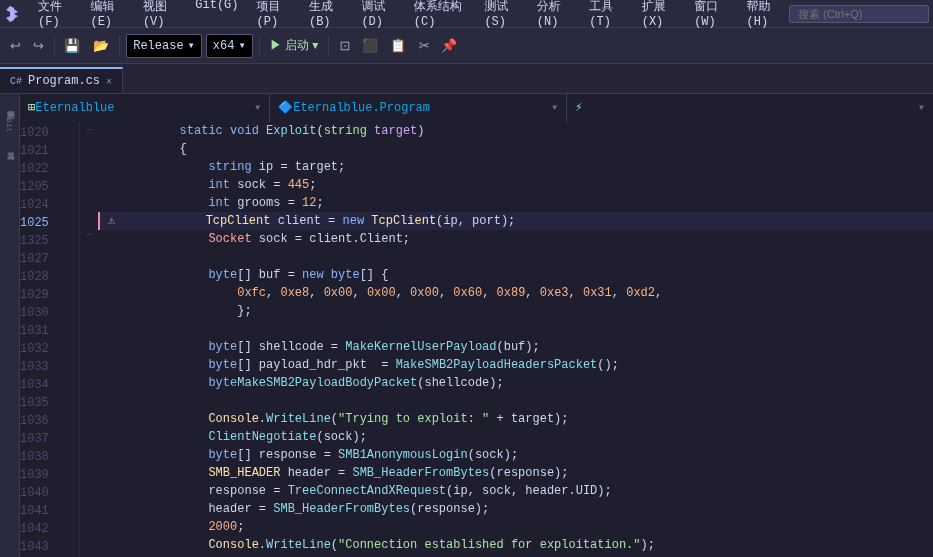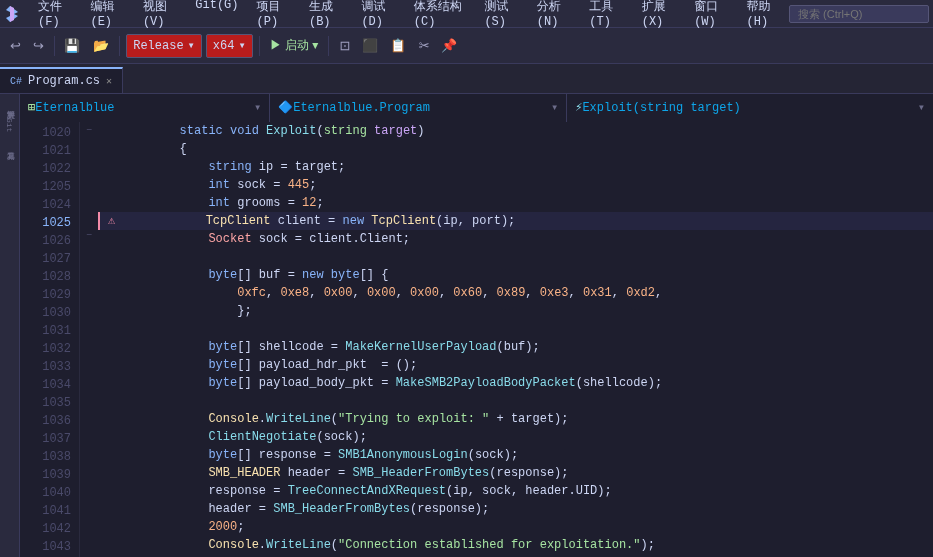--- a/index.html
+++ b/index.html
@@ -71,21 +71,21 @@
       font-size: 13px;
       border-radius: 2px;
     }
     .toolbar-divider {
       width: 1px;
       height: 20px;
       background: #3a3a5c;
       margin: 0 2px;
     }
     .toolbar-dropdown {
-      background: #b91c1c;
+      background: #000000;
       border: 1px solid #555577;
       color: #cdd6f4;
       padding: 2px 6px;
       font-size: 12px;
       cursor: pointer;
       display: flex;
       align-items: center;
       gap: 4px;
       border-radius: 2px;
       height: 24px;
@@ -150,21 +150,20 @@
     
     .gutter {
       width: 60px;
       background: #1e1e2e;
       padding-top: 2px;
       border-right: 1px solid #2a2a3e;
       overflow: hidden;
     }
     .line-num {
       display: block;
-      text-align: right;
       padding-right: 8px;
       font-size: 12px;
       color: #4a4a6a;
       line-height: 18px;
       height: 18px;
     }
     .line-num.current { color: #89b4fa; }
     .code-line {
       display: flex;
       height: 18px;
@@ -301,35 +300,34 @@
         <span class="class-dropdown-text">Eternalblue</span>
         <span style="color:#6c6c8a; margin-left:auto;">▾</span>
       </div>
       <div class="class-dropdown" style="flex:1.2;">
         <span style="color:#f9e2af;">🔷 </span>
         <span class="class-dropdown-text">Eternalblue.Program</span>
         <span style="color:#6c6c8a; margin-left:auto;">▾</span>
       </div>
       <div class="class-dropdown" style="flex:1.5; border-right:none;">
         <span style="color:#89dceb;">⚡ </span>
-        <span class="class-dropdown-text">Exploit(string target)</span>
         <span style="color:#6c6c8a; margin-left:auto;">▾</span>
       </div>
     </div>
 
     <div style="display:flex; flex:1; overflow:hidden;">
 
       <div class="gutter" id="gutter-col">
           <span class="line-num">1020</span>
           <span class="line-num">1021</span>
           <span class="line-num">1022</span>
           <span class="line-num">1205</span>
           <span class="line-num">1024</span>
           <span class="line-num current">1025</span>
-          <span class="line-num">1026</span>
+          <span class="line-num">1325</span>
           <span class="line-num">1027</span>
           <span class="line-num">1028</span>
           <span class="line-num">1029</span>
           <span class="line-num">1030</span>
           <span class="line-num">1031</span>
           <span class="line-num">1032</span>
           <span class="line-num">1033</span>
           <span class="line-num">1034</span>
           <span class="line-num">1035</span>
           <span class="line-num">1036</span>
@@ -386,22 +384,22 @@
           <div class="code-line"><span style="width: 16px; display: inline-block;"></span><span>            </span><span style="color: rgb(137, 180, 250);">int</span><span style="color: rgb(205, 214, 244);"> sock = </span><span style="color: rgb(250, 179, 135);">445</span><span style="color: rgb(205, 214, 244);">;</span></div>
           <div class="code-line"><span style="width: 16px; display: inline-block;"></span><span>            </span><span style="color: rgb(137, 180, 250);">int</span><span style="color: rgb(205, 214, 244);"> grooms = </span><span style="color: rgb(250, 179, 135);">12</span><span style="color: rgb(205, 214, 244);">;</span></div>
           <div class="code-line current-line warning-line"><span style="color: rgb(243, 139, 168); margin-right: 4px;">⚠</span><span>            </span><span style="color: rgb(249, 226, 175);">TcpClient</span><span style="color: rgb(205, 214, 244);"> client = </span><span style="color: rgb(137, 180, 250);">new</span><span style="color: rgb(205, 214, 244);"> </span><span style="color: rgb(249, 226, 175);">TcpClient</span><span style="color: rgb(205, 214, 244);">(ip, port);</span></div>
           <div class="code-line"><span style="width: 16px; display: inline-block;"></span><span>            </span><span style="color: #fca5a5;">Socket</span><span style="color: rgb(205, 214, 244);"> sock = client.Client;</span></div>
           <div class="code-line"><span style="width: 16px; display: inline-block;"></span><span></span></div>
           <div class="code-line"><span style="width: 16px; display: inline-block;"></span><span>            </span><span style="color: rgb(137, 180, 250);">byte</span><span style="color: rgb(205, 214, 244);">[] buf = </span><span style="color: rgb(137, 180, 250);">new</span><span style="color: rgb(205, 214, 244);"> </span><span style="color: rgb(137, 180, 250);">byte</span><span style="color: rgb(205, 214, 244);">[] {</span></div>
           <div class="code-line"><span style="width: 16px; display: inline-block;"></span><span>                </span><span style="color: rgb(250, 179, 135);">0xfc</span><span style="color: rgb(205, 214, 244);">, </span><span style="color: rgb(250, 179, 135);">0xe8</span><span style="color: rgb(205, 214, 244);">, </span><span style="color: rgb(250, 179, 135);">0x00</span><span style="color: rgb(205, 214, 244);">, </span><span style="color: rgb(250, 179, 135);">0x00</span><span style="color: rgb(205, 214, 244);">, </span><span style="color: rgb(250, 179, 135);">0x00</span><span style="color: rgb(205, 214, 244);">, </span><span style="color: rgb(250, 179, 135);">0x60</span><span style="color: rgb(205, 214, 244);">, </span><span style="color: rgb(250, 179, 135);">0x89</span><span style="color: rgb(205, 214, 244);">, </span><span style="color: rgb(250, 179, 135);">0xe3</span><span style="color: rgb(205, 214, 244);">, </span><span style="color: rgb(250, 179, 135);">0x31</span><span style="color: rgb(205, 214, 244);">, </span><span style="color: rgb(250, 179, 135);">0xd2</span><span style="color: rgb(205, 214, 244);">, </span></div>
           <div class="code-line"><span style="width: 16px; display: inline-block;"></span><span>                </span><span style="color: rgb(205, 214, 244);">};</span></div>
           <div class="code-line"><span style="width: 16px; display: inline-block;"></span><span></span></div>
           <div class="code-line"><span style="width: 16px; display: inline-block;"></span><span>            </span><span style="color: rgb(137, 180, 250);">byte</span><span style="color: rgb(205, 214, 244);">[] shellcode = </span><span style="color: rgb(137, 220, 235);">MakeKernelUserPayload</span><span style="color: rgb(205, 214, 244);">(buf);</span></div>
-          <div class="code-line"><span style="width: 16px; display: inline-block;"></span><span>            </span><span style="color: rgb(137, 180, 250);">byte</span><span style="color: rgb(205, 214, 244);">[] payload_hdr_pkt  = </span><span style="color: rgb(205, 214, 244);">();</span></div>
-          <div class="code-line"><span style="width: 16px; display: inline-block;"></span><span>            </span><span style="color: rgb(137, 180, 250);">byte</span><span style="color: rgb(205, 214, 244);">[] payload_body_pkt = </span><span style="color: rgb(137, 220, 235);">MakeSMB2PayloadBodyPacket</span><span style="color: rgb(205, 214, 244);">(shellcode);</span></div>
+          <div class="code-line"><span style="width: 16px; display: inline-block;"></span><span>            </span><span style="color: rgb(137, 180, 250);">byte</span><span style="color: rgb(205, 214, 244);">[] payload_hdr_pkt  = </span><span style="color: rgb(137, 220, 235);">MakeSMB2PayloadHeadersPacket</span><span style="color: rgb(205, 214, 244);">();</span></div>
+          <div class="code-line"><span style="width: 16px; display: inline-block;"></span><span>            </span><span style="color: rgb(137, 180, 250);">byte</span><span style="color: rgb(137, 220, 235);">MakeSMB2PayloadBodyPacket</span><span style="color: rgb(205, 214, 244);">(shellcode);</span></div>
           <div class="code-line"><span style="width: 16px; display: inline-block;"></span><span></span></div>
           <div class="code-line"><span style="width: 16px; display: inline-block;"></span><span>            </span><span style="color: rgb(249, 226, 175);">Console</span><span style="color: rgb(205, 214, 244);">.</span><span style="color: rgb(137, 220, 235);">WriteLine</span><span style="color: rgb(205, 214, 244);">(</span><span style="color: rgb(166, 227, 161);">"Trying to exploit: "</span><span style="color: rgb(205, 214, 244);"> + target);</span></div>
           <div class="code-line"><span style="width: 16px; display: inline-block;"></span><span>            </span><span style="color: rgb(137, 220, 235);">ClientNegotiate</span><span style="color: rgb(205, 214, 244);">(sock);</span></div>
           <div class="code-line"><span style="width: 16px; display: inline-block;"></span><span>            </span><span style="color: rgb(137, 180, 250);">byte</span><span style="color: rgb(205, 214, 244);">[] response = </span><span style="color: rgb(137, 220, 235);">SMB1AnonymousLogin</span><span style="color: rgb(205, 214, 244);">(sock);</span></div>
           <div class="code-line"><span style="width: 16px; display: inline-block;"></span><span>            </span><span style="color: rgb(249, 226, 175);">SMB_HEADER</span><span style="color: rgb(205, 214, 244);"> header = </span><span style="color: rgb(137, 220, 235);">SMB_HeaderFromBytes</span><span style="color: rgb(205, 214, 244);">(response);</span></div>
           <div class="code-line"><span style="width: 16px; display: inline-block;"></span><span>            </span><span style="color: rgb(205, 214, 244);">response = </span><span style="color: rgb(137, 220, 235);">TreeConnectAndXRequest</span><span style="color: rgb(205, 214, 244);">(ip, sock, header.UID);</span></div>
           <div class="code-line"><span style="width: 16px; display: inline-block;"></span><span>            </span><span style="color: rgb(205, 214, 244);">header = </span><span style="color: rgb(137, 220, 235);">SMB_HeaderFromBytes</span><span style="color: rgb(205, 214, 244);">(response);</span></div>
           <div class="code-line"><span style="width: 16px; display: inline-block;"></span><span>            </span><span style="color: rgb(250, 179, 135);">2000</span><span style="color: rgb(205, 214, 244);">;</span></div>
           <div class="code-line"><span style="width: 16px; display: inline-block;"></span><span>            </span><span style="color: rgb(249, 226, 175);">Console</span><span style="color: rgb(205, 214, 244);">.</span><span style="color: rgb(137, 220, 235);">WriteLine</span><span style="color: rgb(205, 214, 244);">(</span><span style="color: rgb(166, 227, 161);">"Connection established for exploitation."</span><span style="color: rgb(205, 214, 244);">);</span></div>
           <div class="code-line"><span style="width: 16px; display: inline-block;"></span><span></span></div>

